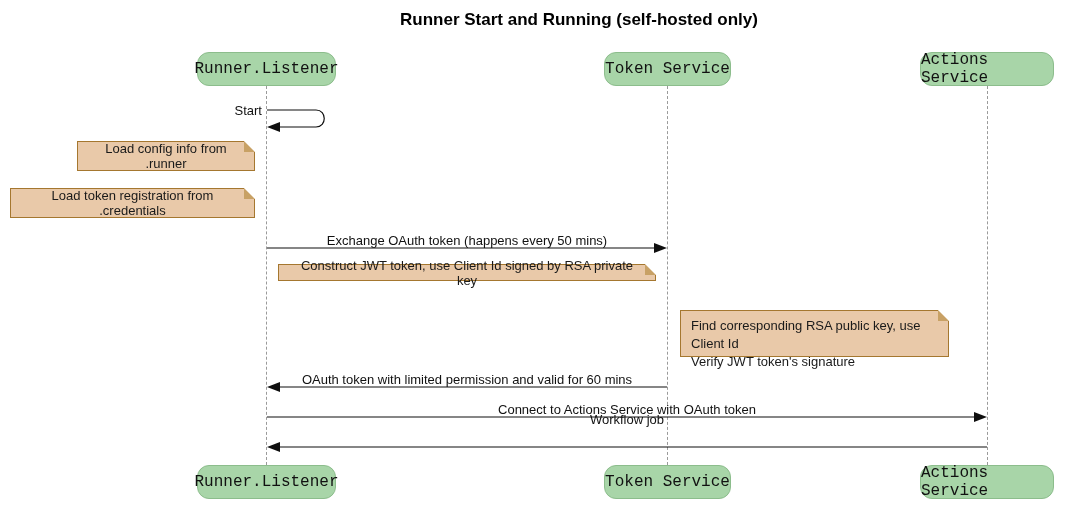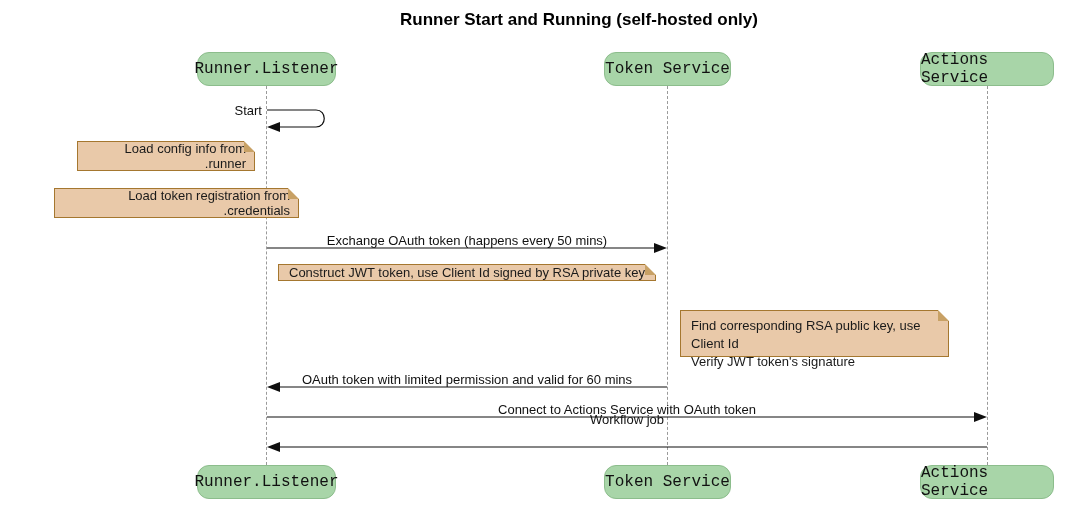--- a/index.html
+++ b/index.html
@@ -16,22 +16,22 @@
     background:#a8d5a8;border:1px solid #8cbd8c;
     display:flex;align-items:center;justify-content:center;
     font-size:16px;color:#111;box-sizing:border-box;font-family:Liberation Mono, monospace;
   }
   .lifeline{
     position:absolute;width:0;border-left:1px dashed #9a9a9a;
   }
   .note{
     position:absolute;background:#e9c9a9;border:1px solid #a5772f;
     box-sizing:border-box;font-size:13px;color:#1a1a1a;
-    display:flex;align-items:center;justify-content:center;text-align:right;
-    padding:2px 8px;
+    display:flex;align-items:center;justify-content:center;text-align:center;
+    padding:2px 20px;
   }
   .note::before{
     content:"";position:absolute;top:-1px;right:-1px;width:0;height:0;
     border-style:solid;border-width:0 11px 11px 0;
     border-color:#ffffff #ffffff #c8a165 #c8a165;
   }
   .note.multiline{justify-content:flex-start;text-align:left;align-items:flex-start;
     padding:6px 10px;line-height:18px;display:block;}
   .msg-label{
     position:absolute;font-size:13px;color:#111;white-space:nowrap;
@@ -87,20 +87,20 @@
     </g>
   </svg>
 
   <div class="msg-label right-align" style="right:808px;top:103px;">Start</div>
   <div class="msg-label" style="left:467px;top:233px;">Exchange OAuth token (happens every 50 mins)</div>
   <div class="msg-label" style="left:467px;top:372px;">OAuth token with limited permission and valid for 60 mins</div>
   <div class="msg-label" style="left:627px;top:402px;">Connect to Actions Service with OAuth token</div>
   <div class="msg-label" style="left:627px;top:412px;">Workflow job</div>
 
   <div class="note" style="left:77px;top:141px;width:178px;height:30px;">Load config info from .runner</div>
-  <div class="note" style="left:10px;top:188px;width:245px;height:30px;margin-left:44px;">Load token registration from .credentials</div>
+  <div class="note" style="left:10px;top:188px;width:245px;height:30px;">Load token registration from .credentials</div>
   <div class="note" style="left:278px;top:264px;width:378px;height:17px;">Construct JWT token, use Client Id signed by RSA private key</div>
   <div class="note multiline" style="left:680px;top:310px;width:269px;height:47px;">
     <div>Find corresponding RSA public key, use Client Id</div>
     <div>Verify JWT token's signature</div>
   </div>
 
 </div>
 
 </body></html>

